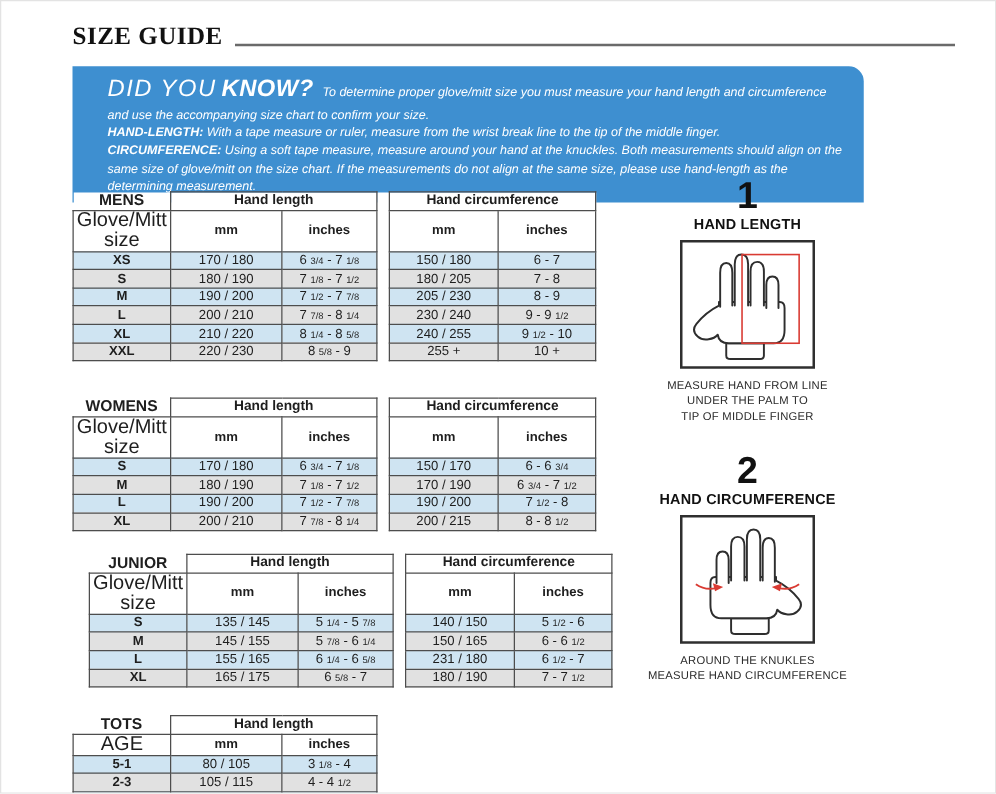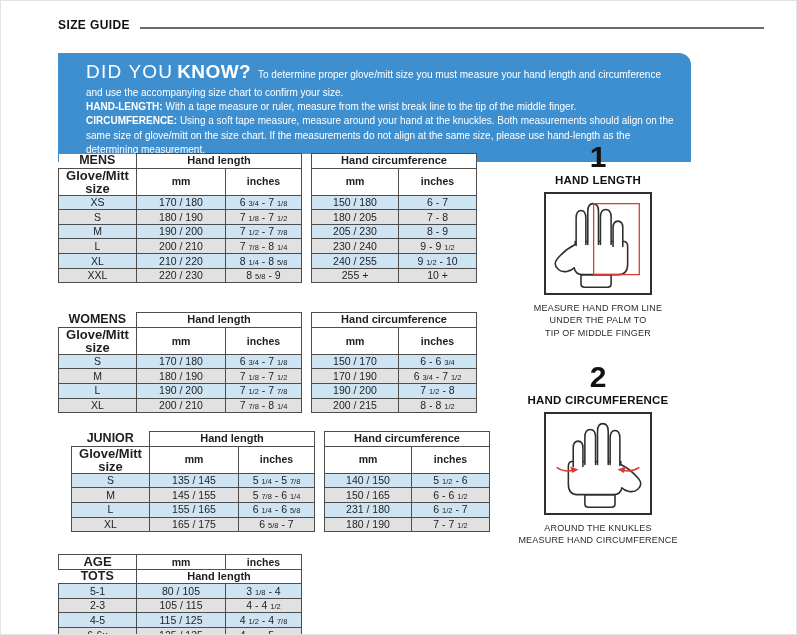--- a/index.html
+++ b/index.html
@@ -3,49 +3,50 @@
 <meta charset="utf-8">
 <style>
   html,body{margin:0;padding:0;background:#fff;}
   .page{
     position:relative;width:795px;height:633px;background:#fff;overflow:hidden;
     font-family:"Liberation Sans",sans-serif;color:#1e1e1e;
     border:1px solid #e3e3e3;box-sizing:content-box;
   }
   
   .titlebar{position:absolute;left:57px;top:18px;right:32px;display:flex;align-items:flex-end;gap:10px;}
-  .titlebar h1{margin:0;font-size:12px;font-weight:800;letter-spacing:.4px;color:#111;line-height:1;}
+  .titlebar h1{margin:0;font-size:20px;font-weight:800;letter-spacing:.4px;color:#111;line-height:1;font-family:Liberation Serif, serif;}
   .title-rule{flex:1;height:2px;background:#6a6a6a;margin-bottom:2px;}
   
   .infobox{
     position:absolute;left:57px;top:52px;width:633px;height:109px;box-sizing:border-box;
     background:var(--info_blue,#3e8fd0);border-radius:0 12px 0 0;color:#fff;
     padding:6px 14px 0 28px;
+    font-style:italic;
   }
   .infobox p{margin:0;font-size:10px;line-height:1.42;}
   .dyk-light{font-size:19px;font-weight:300;letter-spacing:1.2px;margin-right:4px;}
   .dyk-bold{font-size:19px;font-weight:800;letter-spacing:.4px;margin-right:7px;}
   .infobox b{font-weight:700;}
   
   #tables{position:absolute;left:57px;top:152px;}
   table.size-table{border-collapse:collapse;table-layout:fixed;}
   #tables table:nth-of-type(1){margin-bottom:29px;}
   #tables table:nth-of-type(2){margin-bottom:18px;}
   #tables table:nth-of-type(3){margin-bottom:22px;margin-left:13px;}
   .size-table td{
     border:1px solid var(--border,#4d4d4d);text-align:center;vertical-align:middle;
     font-size:10.5px;padding:0;height:13.6px;line-height:1;color:#1e1e1e;background:#fff;
   }
   .size-table td.cat{border:none;font-weight:700;font-size:12.5px;}
   .size-table td.grp{font-weight:700;font-size:11px;}
-  .size-table td.sizehdr{font-weight:700;font-size:13px;}
+  .size-table td.sizehdr{font-weight:400;font-size:16px;}
   .size-table td.unit{font-weight:700;font-size:10.5px;}
   .size-table tr.blue td{background:var(--row_blue,#cfe4f2);}
   .size-table tr.gray td{background:var(--row_gray,#e1e1e1);}
-  .size-table td.size{font-weight:400;}
+  .size-table td.size{font-weight:700;}
   .size-table td.sp{background:#fff !important;border:none !important;}
   .fr{font-size:7.5px;}
   
   #instructions{position:absolute;left:512px;top:140px;width:170px;text-align:center;}
   .instr-card{margin-bottom:22px;}
   .step-num{font-size:30px;font-weight:800;line-height:1.05;color:#111;}
   .instr-title{font-size:11.5px;font-weight:700;letter-spacing:.2px;margin-top:1px;color:#111;}
   .instr-box{width:104px;height:99px;border:2px solid #2f2f2f;margin:6px auto 7px auto;}
   .instr-box svg{display:block;width:100%;height:100%;}
   .instr-caption{font-size:9px;line-height:1.4;letter-spacing:.2px;color:#2a2a2a;}
@@ -262,27 +263,27 @@
         </tbody>
       </table>
       <table class="size-table">
         <colgroup>
           <col style="width:78px">
           <col style="width:89px">
           <col style="width:76px">
         </colgroup>
         <tbody>
           <tr>
-            <td class="sizehdr">AGE</td>
-            <td class="unit">mm</td>
-            <td class="unit">inches</td>
-          </tr>
-          <tr>
             <td class="cat">TOTS</td>
             <td class="grp" colspan="2">Hand length</td>
+          </tr>
+          <tr>
+            <td class="sizehdr">AGE</td>
+            <td class="unit">mm</td>
+            <td class="unit">inches</td>
           </tr>
           <tr class="blue">
             <td class="size">5-1</td>
             <td>80 / 105</td>
             <td>3 <span class="fr">1/8</span> - 4</td>
           </tr>
           <tr class="gray">
             <td class="size">2-3</td>
             <td>105 / 115</td>
             <td>4 - 4 <span class="fr">1/2</span></td>

